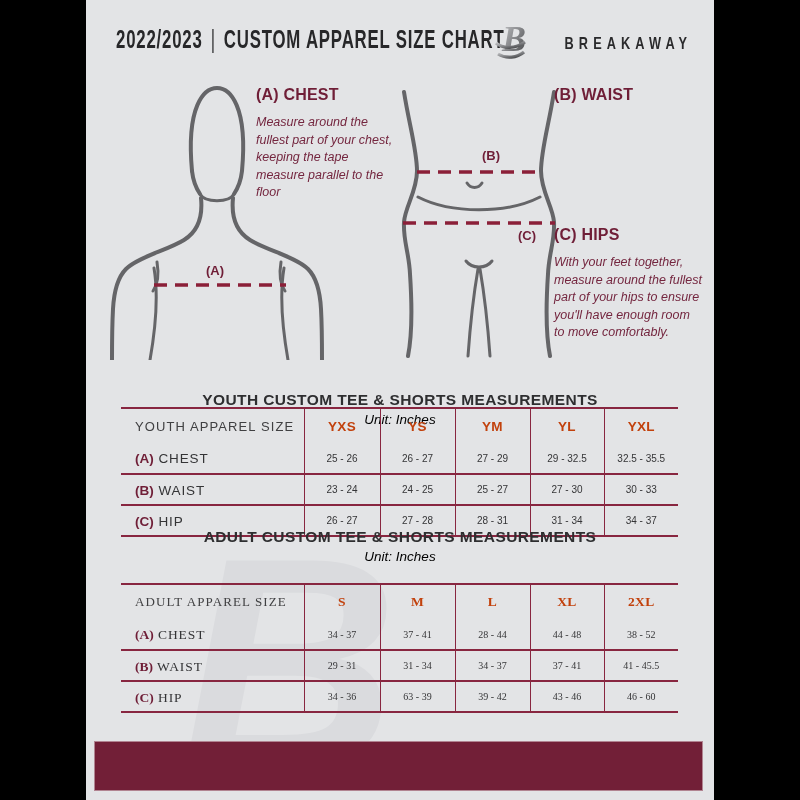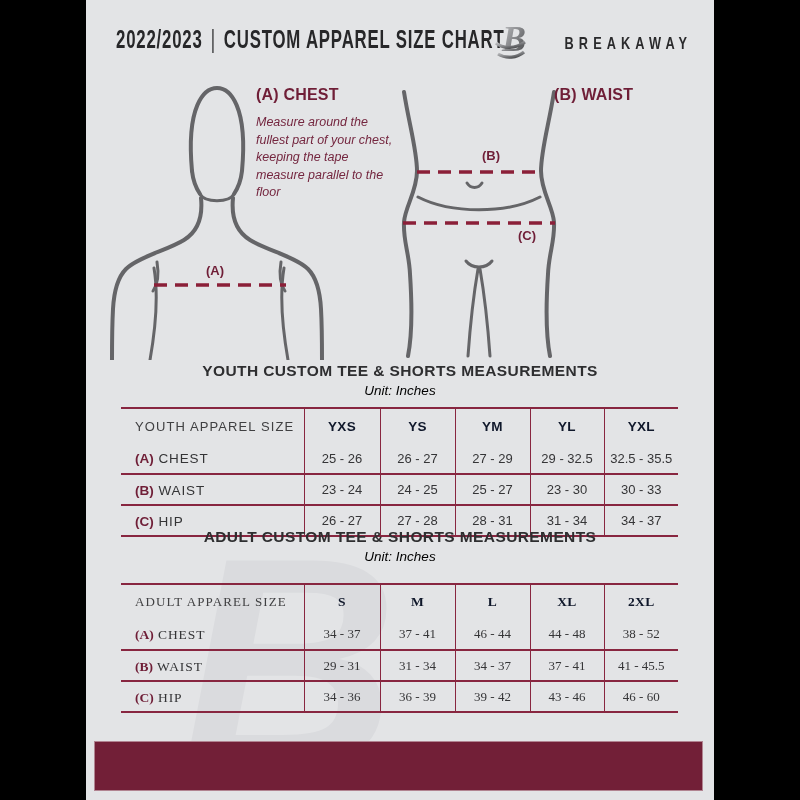--- a/index.html
+++ b/index.html
@@ -38,21 +38,21 @@
   
   .torso-svg { position:absolute; left:22px; top:76px; z-index:1; }
   .hips-svg  { position:absolute; left:303px; top:90px; z-index:1; }
   .dash { stroke:#8b1f38; stroke-width:3.5; fill:none; stroke-dasharray:13 8; }
   .bodyline { stroke:#656568; stroke-width:4; fill:none; stroke-linecap:round; }
   .bodyline-thin { stroke:#656568; stroke-width:3; fill:none; stroke-linecap:round; }
   .diag-label { font-family:"Liberation Sans",sans-serif; font-size:13px; font-weight:800; fill:#6f1e37; }
 
   
   .sec-head { position:absolute; left:0; width:100%; text-align:center; z-index:2; }
-  .sec-head-youth { top:362px; }
+  .sec-head-youth { top:391px; }
   .sec-head-adult { top:528px; }
   .sec-title { font-size:15.5px; font-weight:700; color:#2e2e30; letter-spacing:0.4px; }
   .sec-unit { font-size:13.5px; font-style:italic; font-weight:500; color:#000000; margin-top:3px; }
 
   
   table.size-table {
     position:absolute; left:35px; width:557px; border-collapse:collapse;
     table-layout:fixed; z-index:2;
     border-top:2px solid #882640; border-bottom:2px solid #882640;
   }
@@ -62,24 +62,24 @@
   table.size-table tr:last-child { border-bottom:none; }
   table.size-table th, table.size-table td {
     border-left:1.5px solid #882640; text-align:center; vertical-align:middle;
   }
   table.size-table th:first-child, table.size-table td:first-child {
     border-left:none; text-align:left; padding-left:14px;
   }
   table.size-table thead tr { height:35px; }
   table.size-table tbody tr { height:31px; }
   .first-head { font-size:13px; font-weight:400; letter-spacing:1.1px; color:#404042; }
-  .col-head { font-size:13.5px; font-weight:700; color:#0f172a; letter-spacing:0.3px; }
+  .col-head { font-size:13.5px; font-weight:700; color:#c2410c; letter-spacing:0.3px; }
   .pfx { font-size:13.5px; font-weight:800; color:#6f1e37; }
   .rlbl { font-size:13.5px; font-weight:400; letter-spacing:0.9px; color:#343436; }
-  .val { font-size:13px; font-weight:500; color:#353537; }
+  .val { font-size:10px; font-weight:500; color:#353537; }
 
   
   .watermark {
     position:absolute; left:95px; top:540px; z-index:0;
     font-size:300px; font-weight:700; font-style:italic; line-height:0.82;
     color:#dadbde; user-select:none;
   }
   .footer {
     position:absolute; left:8px; top:741px; width:609px; height:50px;
     background:#721f37; border:1px solid rgba(255,255,255,0.45); z-index:2;
@@ -142,20 +142,24 @@
       <text class="diag-label" x="138" y="150" text-anchor="middle">(C)</text>
     </svg>
 
     <div class="inst inst-a">
       <div class="inst-head">(A) CHEST</div>
       <div class="inst-text">Measure around the fullest part of your chest, keeping the tape measure parallel to the floor</div>
     </div>
     <div class="inst inst-b">
       <div class="inst-head">(B) WAIST</div>
     </div>
+    <div class="inst inst-c">
+      <div class="inst-head">(C) HIPS</div>
+      <div class="inst-text">With your feet together, measure around the fullest part of your hips to ensure you'll have enough room to move comfortably.</div>
+    </div>
 
     <div class="watermark">B</div>
 
     <div class="sec-head sec-head-youth">
       <div class="sec-title">YOUTH CUSTOM TEE &amp; SHORTS MEASUREMENTS</div>
       <div class="sec-unit">Unit: Inches</div>
     </div>
     <table class="size-table youth-pos">
       <colgroup>
           <col style="width:183px">
@@ -182,21 +186,21 @@
             <td class="val">26 - 27</td>
             <td class="val">27 - 29</td>
             <td class="val">29 - 32.5</td>
             <td class="val">32.5 - 35.5</td>
           </tr>
           <tr>
             <td><span class="pfx">(B)</span><span class="rlbl"> WAIST</span></td>
             <td class="val">23 - 24</td>
             <td class="val">24 - 25</td>
             <td class="val">25 - 27</td>
-            <td class="val">23 - 30</td>
+            <td class="val">27 - 30</td>
             <td class="val">30 - 33</td>
           </tr>
           <tr>
             <td><span class="pfx">(C)</span><span class="rlbl"> HIP</span></td>
             <td class="val">26 - 27</td>
             <td class="val">27 - 28</td>
             <td class="val">28 - 31</td>
             <td class="val">31 - 34</td>
             <td class="val">34 - 37</td>
           </tr>
@@ -224,36 +228,36 @@
             <th class="col-head">L</th>
             <th class="col-head">XL</th>
             <th class="col-head">2XL</th>
           </tr>
         </thead>
         <tbody>
           <tr>
             <td><span class="pfx">(A)</span><span class="rlbl"> CHEST</span></td>
             <td class="val">34 - 37</td>
             <td class="val">37 - 41</td>
-            <td class="val">46 - 44</td>
+            <td class="val">28 - 44</td>
             <td class="val">44 - 48</td>
             <td class="val">38 - 52</td>
           </tr>
           <tr>
             <td><span class="pfx">(B)</span><span class="rlbl"> WAIST</span></td>
             <td class="val">29 - 31</td>
             <td class="val">31 - 34</td>
             <td class="val">34 - 37</td>
             <td class="val">37 - 41</td>
             <td class="val">41 - 45.5</td>
           </tr>
           <tr>
             <td><span class="pfx">(C)</span><span class="rlbl"> HIP</span></td>
             <td class="val">34 - 36</td>
-            <td class="val">36 - 39</td>
+            <td class="val">63 - 39</td>
             <td class="val">39 - 42</td>
             <td class="val">43 - 46</td>
             <td class="val">46 - 60</td>
           </tr>
         </tbody>
       </table>
 
     <div class="footer"></div>
   </div>
 </div>

